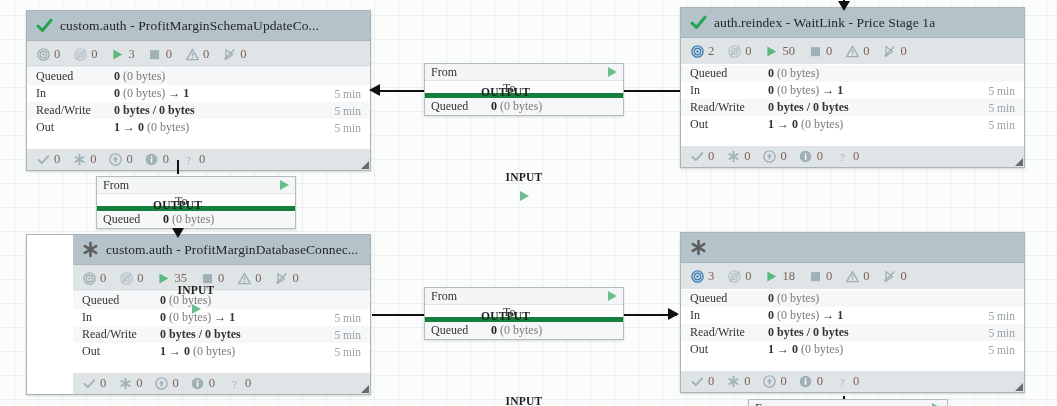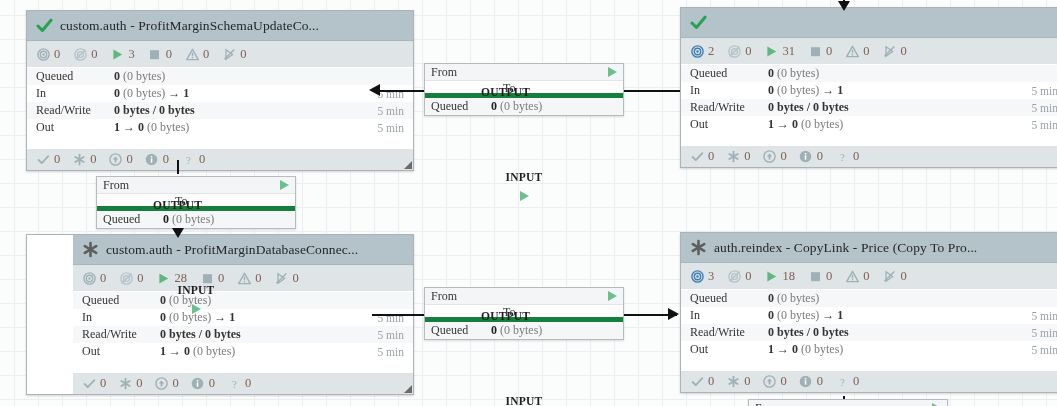--- a/index.html
+++ b/index.html
@@ -18,21 +18,21 @@
       linear-gradient(to right, #eceff0 1px, transparent 1px),
       linear-gradient(to bottom, #eceff0 1px, transparent 1px),
       linear-gradient(to right, #e2e6e8 1px, transparent 1px),
       linear-gradient(to bottom, #e2e6e8 1px, transparent 1px);
     background-size:24px 24px,24px 24px,120px 120px,120px 120px;
     background-position:-10px -9px,-10px -9px,-10px -9px,-10px -9px;
   }
   
   .proc{
     position:absolute;
-    width:388px;
+    width:345px;
     background:#fff;
     border:1px solid #acb3b6;
     box-shadow:0 1px 2px rgba(0,0,0,.16);
     box-sizing:border-box;
   }
   .proc-header{
     height:30px;
     background:#b3c3c9;
     display:flex;align-items:center;
     padding:0 8px;
@@ -319,20 +319,21 @@
   </div>
 </div>
 
 <div class="proc" style="left:680px;top:7px;">
   <div class="proc-header">
     <span class="proc-ico">
       <svg width="17" height="17" viewBox="0 0 17 17">
           <path d="M2 9 L6.4 13.5 L15 3.2" stroke="#27a152" stroke-width="3" fill="none" stroke-linecap="round" stroke-linejoin="round"></path>
         </svg>
     </span>
+    <span class="proc-title">auth.reindex - WaitLink - Price Stage 1a</span>
   </div>
   <div class="proc-stats">
     <span class="stat">
       <span class="g">
           <svg width="13" height="13" viewBox="0 0 13 13">
             <circle cx="6.5" cy="6.5" r="5.6" fill="none" stroke="#3f7fb5" stroke-width="1.4"></circle>
             <circle cx="6.5" cy="6.5" r="3.2" fill="none" stroke="#3f7fb5" stroke-width="1.4"></circle>
             <circle cx="6.5" cy="6.5" r="1.2" fill="#3f7fb5"></circle>
           </svg>
         </span>
@@ -347,21 +348,21 @@
           </svg>
         </span>
       <span class="v">0</span>
     </span>
     <span class="stat">
       <span class="g">
           <svg width="13" height="13" viewBox="0 0 13 13">
             <path d="M2.4 1.6 L11.2 6.5 L2.4 11.4 Z" fill="#5cb87f"></path>
           </svg>
         </span>
-      <span class="v">31</span>
+      <span class="v">50</span>
     </span>
     <span class="stat">
       <span class="g">
           <svg width="13" height="13" viewBox="0 0 13 13">
             <rect x="2" y="2.2" width="9" height="9" fill="#9fb0b6"></rect>
           </svg>
         </span>
       <span class="v">0</span>
     </span>
     <span class="stat">
@@ -492,21 +493,21 @@
           </svg>
         </span>
       <span class="v">0</span>
     </span>
     <span class="stat">
       <span class="g">
           <svg width="13" height="13" viewBox="0 0 13 13">
             <path d="M2.4 1.6 L11.2 6.5 L2.4 11.4 Z" fill="#5cb87f"></path>
           </svg>
         </span>
-      <span class="v">28</span>
+      <span class="v">35</span>
     </span>
     <span class="stat">
       <span class="g">
           <svg width="13" height="13" viewBox="0 0 13 13">
             <rect x="2" y="2.2" width="9" height="9" fill="#9fb0b6"></rect>
           </svg>
         </span>
       <span class="v">0</span>
     </span>
     <span class="stat">
@@ -608,21 +609,20 @@
   <div class="proc-header">
     <span class="proc-ico">
       <svg width="17" height="17" viewBox="0 0 17 17">
           <g stroke="#5e5e5e" stroke-width="2.6" stroke-linecap="round">
             <line x1="8.5" y1="2" x2="8.5" y2="15"></line>
             <line x1="2.8" y1="5.2" x2="14.2" y2="11.8"></line>
             <line x1="2.8" y1="11.8" x2="14.2" y2="5.2"></line>
           </g>
         </svg>
     </span>
-    <span class="proc-title">auth.reindex - CopyLink - Price (Copy To Pro...</span>
   </div>
   <div class="proc-stats">
     <span class="stat">
       <span class="g">
           <svg width="13" height="13" viewBox="0 0 13 13">
             <circle cx="6.5" cy="6.5" r="5.6" fill="none" stroke="#3f7fb5" stroke-width="1.4"></circle>
             <circle cx="6.5" cy="6.5" r="3.2" fill="none" stroke="#3f7fb5" stroke-width="1.4"></circle>
             <circle cx="6.5" cy="6.5" r="1.2" fill="#3f7fb5"></circle>
           </svg>
         </span>

